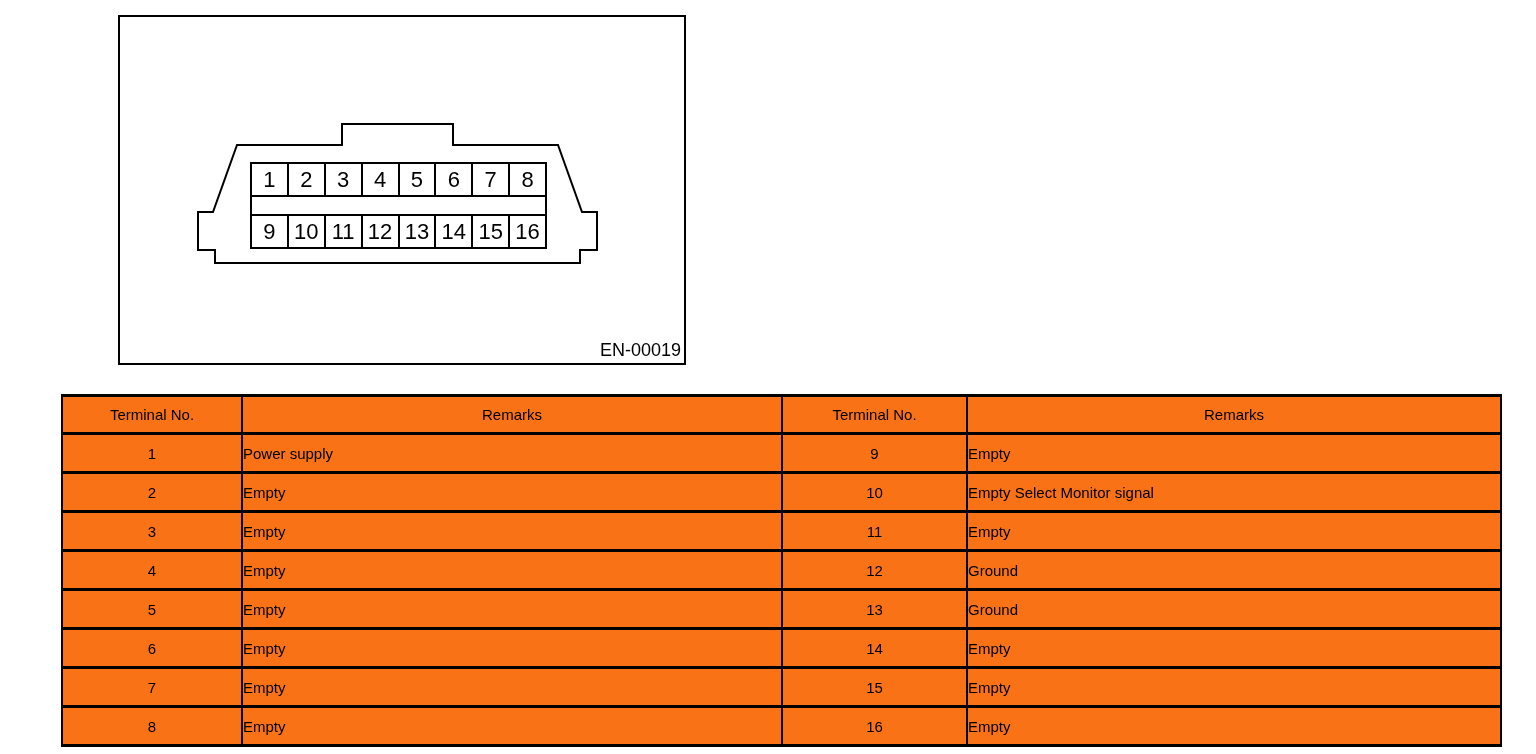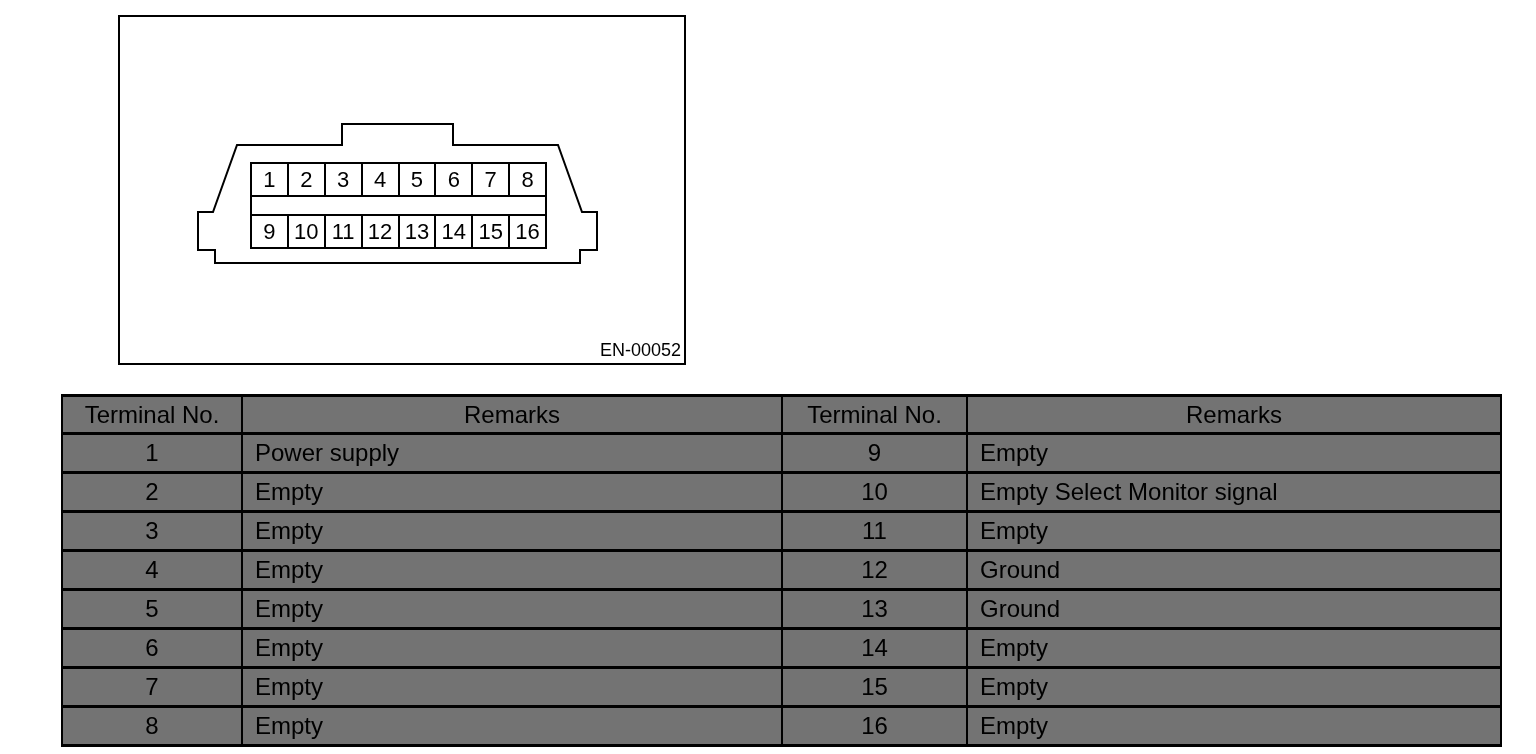--- a/index.html
+++ b/index.html
@@ -63,36 +63,36 @@
     letter-spacing: 0px;
   }
 
   
   .terminal-table {
     position: absolute;
     left: 61px; top: 394px;
     width: 1439px;
     border-collapse: collapse;
     table-layout: fixed;
-    font-size: 24px;
-    background: #737373;
+    font-size: 15px;
+    background: #f97316;
   }
   .terminal-table th, .terminal-table td {
     border: 2px solid #000;
     border-top-width: 3px;
     border-bottom-width: 3px;
     padding: 0;
     font-weight: normal;
     overflow: hidden;
     white-space: nowrap;
   }
   .terminal-table th { height: 35px; text-align: center; }
   .terminal-table td { height: 36px; }
   td.cell-terminal { text-align: center; }
-  td.cell-remarks  { text-align: left; padding-left: 12px; }
+  td.cell-remarks  { text-align: left; padding-left: 0; }
 </style>
 </head>
 <body>
 
 <div class="page">
 
   <div class="figure-box">
     <svg class="connector-svg" viewBox="0 0 564 346">
       <polygon points="117,128 222,128 222,107 333,107 333,128 438,128 462,195 477,195 477,233 460,233 460,246 95,246 95,233 78,233 78,195 93,195" fill="#ffffff" stroke="#000000" stroke-width="2" stroke-linejoin="miter"></polygon>
     </svg>
@@ -114,21 +114,21 @@
         <div class="pin-cell">10</div>
         <div class="pin-cell">11</div>
         <div class="pin-cell">12</div>
         <div class="pin-cell">13</div>
         <div class="pin-cell">14</div>
         <div class="pin-cell">15</div>
         <div class="pin-cell">16</div>
       </div>
     </div>
 
-    <div class="figure-code">EN-00052</div>
+    <div class="figure-code">EN-00019</div>
   </div>
 
   <table class="terminal-table">
     <colgroup>
       <col style="width:180px">
       <col style="width:540px">
       <col style="width:185px">
       <col style="width:534px">
     </colgroup>
     <thead>

